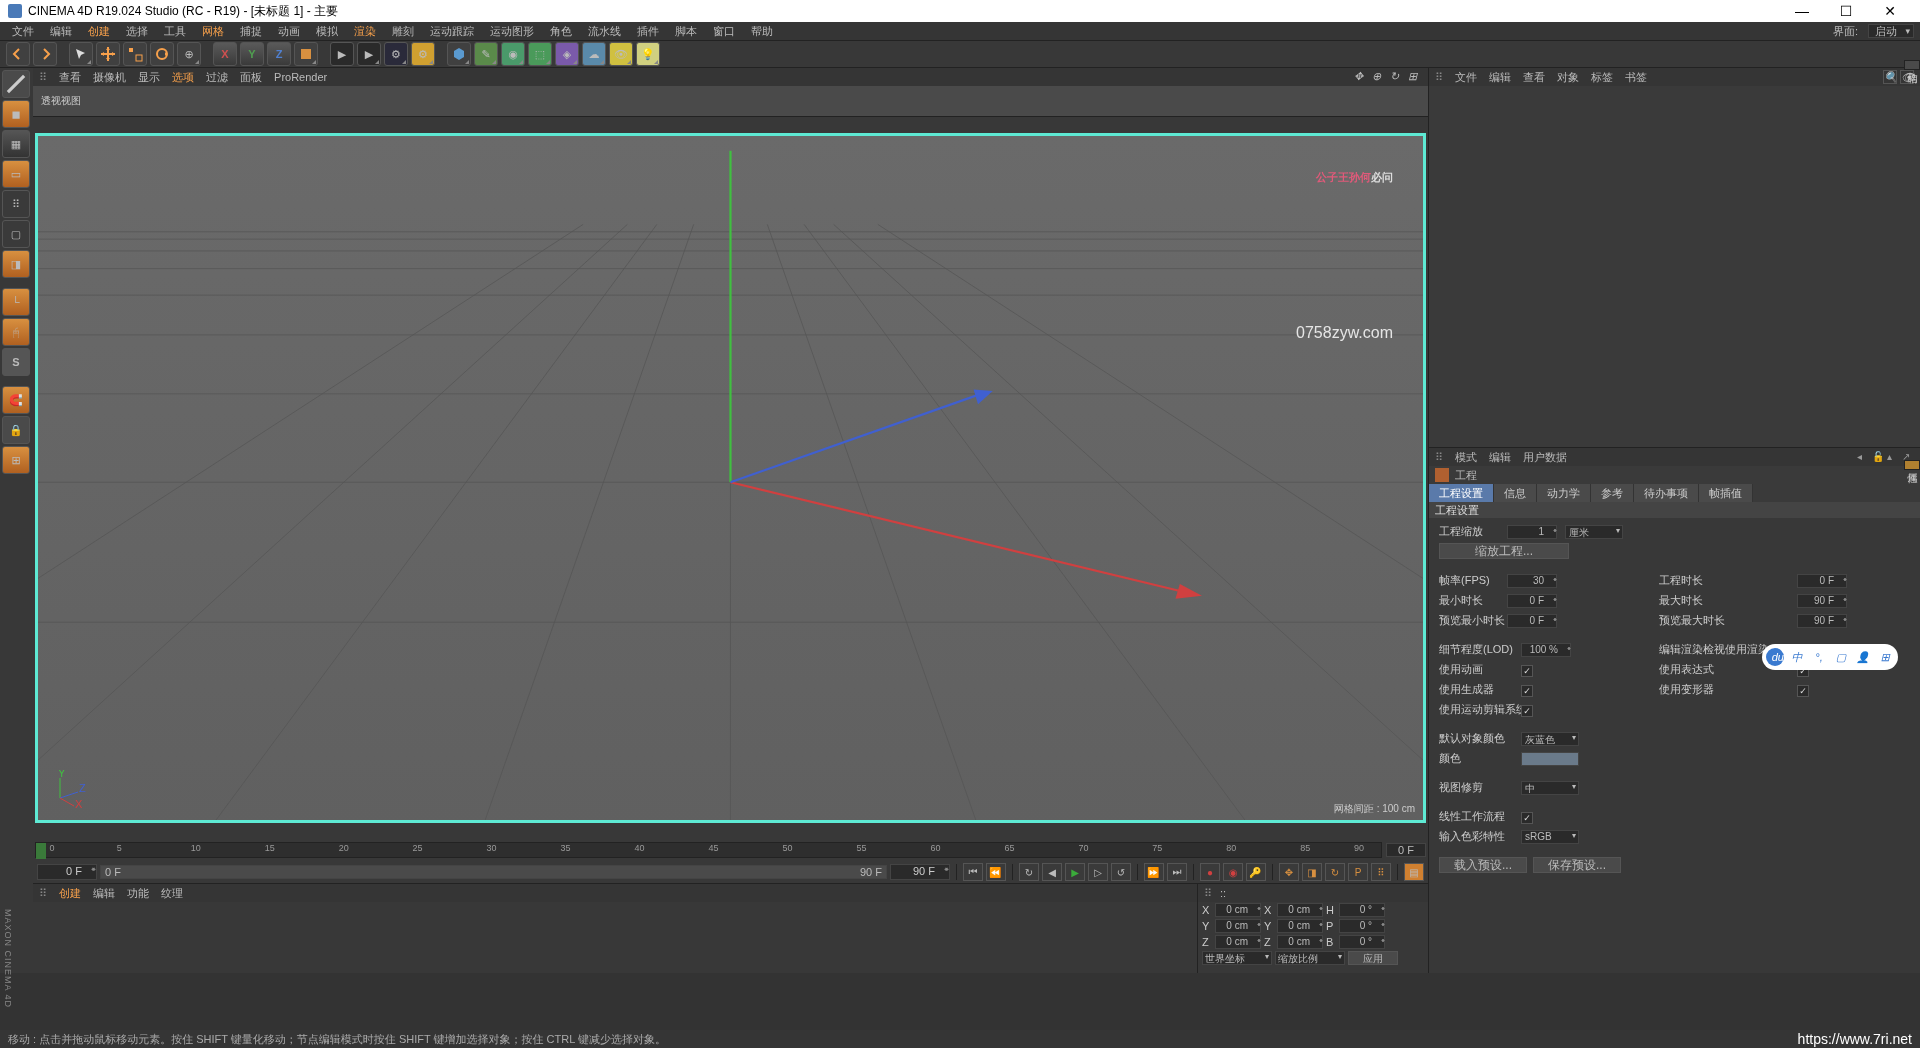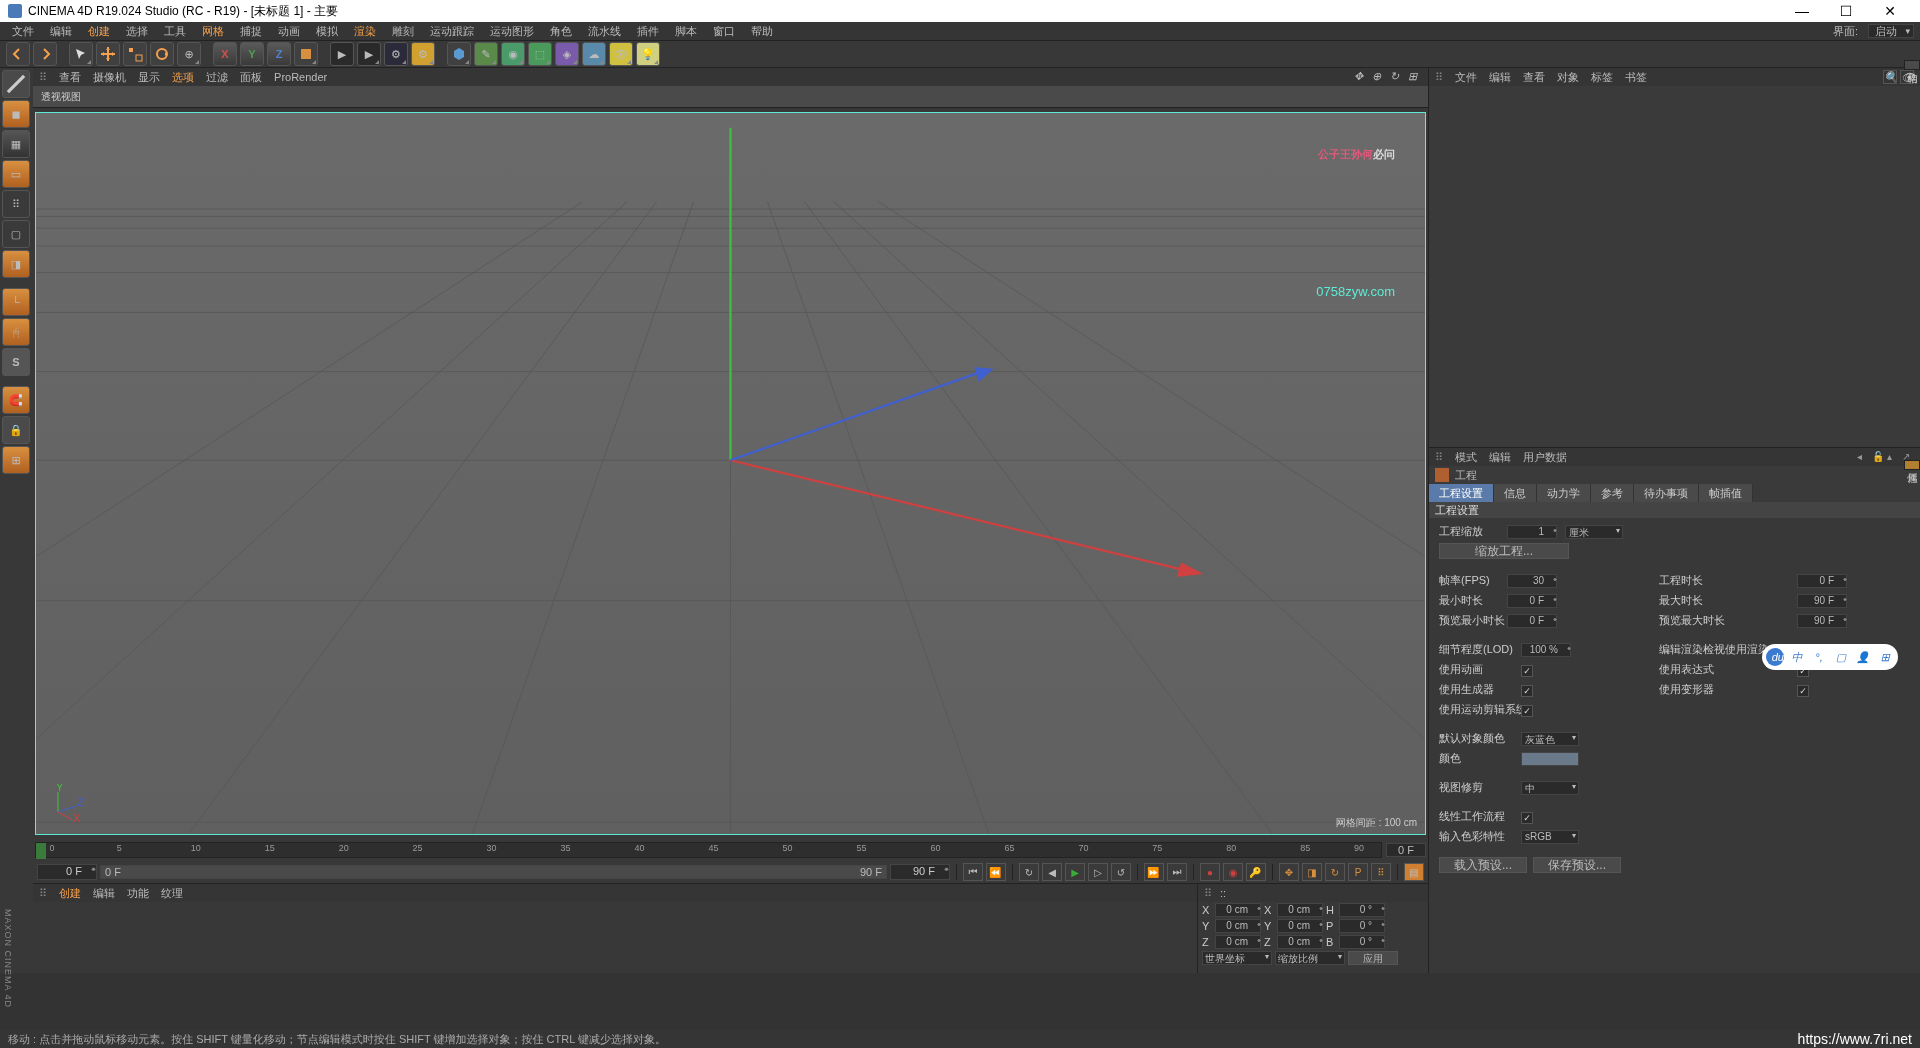--- a/index.html
+++ b/index.html
@@ -24,27 +24,27 @@
 .lefttools{width:33px;background:#383838;display:flex;flex-direction:column;gap:2px;padding:2px}
 .lt{width:28px;height:28px;border:1px solid #555;border-radius:3px;background:#404040;display:flex;align-items:center;justify-content:center;position:relative}
 .lt.or{background:linear-gradient(#d89040,#b06020)}
 .lt.ch{background:linear-gradient(#555,#333)}
 .viewwrap{flex:1;display:flex;flex-direction:column;background:#383838}
 .viewmenu{height:18px;background:#353535;display:flex;align-items:center;padding:0 6px;gap:12px}
 .viewmenu span{color:#bbb}
 .viewmenu span.hl{color:#f7a04b}
 .viewmenu .ri{margin-left:auto;display:flex;gap:4px}
 .viewmenu .ri i{width:14px;height:14px;display:inline-block}
-.vtab{height:22px;background:#4a4a4a;display:flex;align-items:center;padding:0 8px;font-size:10px;color:#ccc;border-bottom:1px solid #222}
-.viewport{flex:1;background:#666;position:relative;overflow:hidden;border:1px solid #5eead4;margin:4px 2px}
+.vtab{height:31px;background:#4a4a4a;display:flex;align-items:center;padding:0 8px;font-size:10px;color:#ccc;border-bottom:1px solid #222}
+.viewport{flex:1;background:#666;position:relative;overflow:hidden;border:3px solid #5eead4;margin:16px 2px}
 .grid{position:absolute;inset:0}
 .wm1{position:absolute;top:20px;right:30px;font-size:28px;font-weight:bold}
 .wm1 .a{color:#e05a7a}
 .wm1 .b{color:#ddd}
-.wm2{position:absolute;top:171px;right:30px;color:#5eead4;font-size:13px}
+.wm2{position:absolute;top:188px;right:30px;color:#e5e5e5;font-size:16px}
 .gridinfo{position:absolute;bottom:4px;right:8px;color:#ccc;font-size:10px}
 .gizmo{position:absolute;bottom:10px;left:10px;width:40px;height:40px}
 .timeline{height:18px;background:#383838;display:flex;align-items:center;position:relative;margin:2px}
 .timeline .rule{flex:1;height:16px;background:#2e2e2e;border:1px solid #222;position:relative}
 .timeline .rule .tk{position:absolute;top:0;font-size:9px;color:#999}
 .timeline .ph{width:10px;height:16px;background:#3a7a3a;position:absolute;left:0}
 .timeline .end{width:40px;text-align:center;background:#2a2a2a;border:1px solid #444;margin-left:4px}
 .tcontrols{height:22px;background:#383838;display:flex;align-items:center;padding:0 4px;gap:3px}
 .tcontrols .fld{width:60px;height:16px;background:#2a2a2a;border:1px solid #444;text-align:right;padding:0 14px 0 3px;position:relative;color:#ccc}
 .tcontrols .fld:after{content:"◂▸";position:absolute;right:2px;top:0;font-size:7px;color:#888;letter-spacing:-2px}

